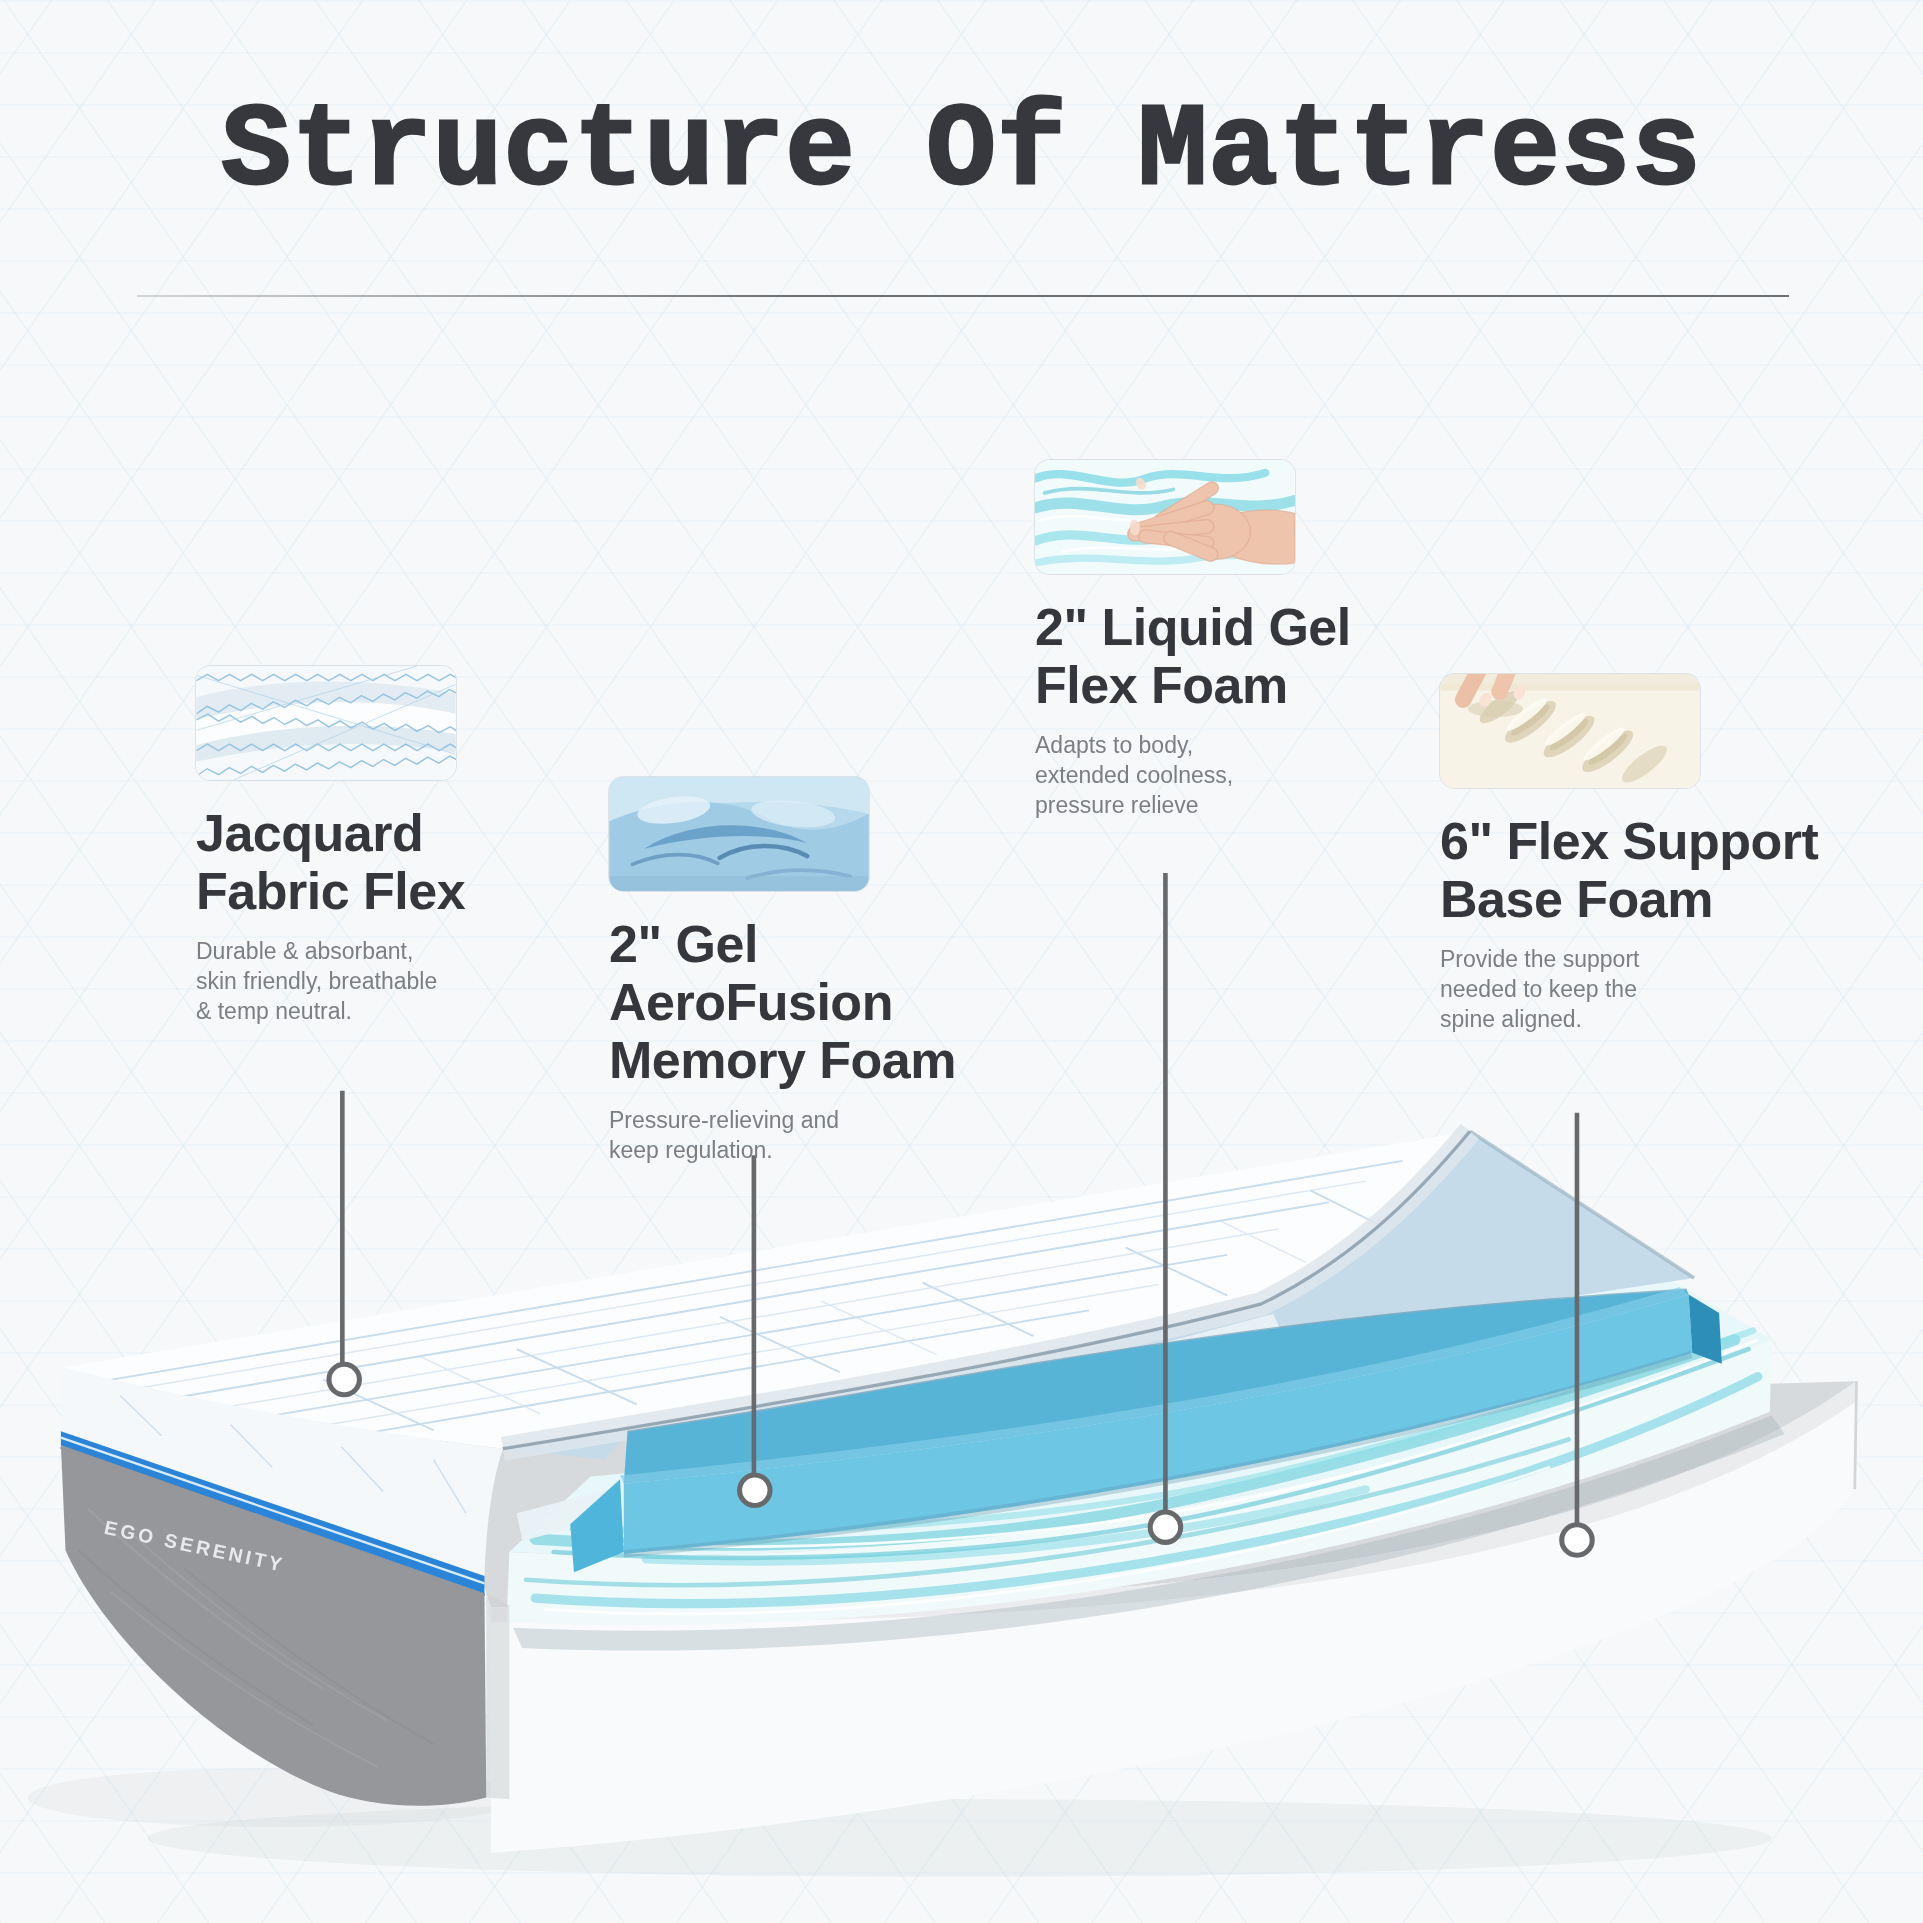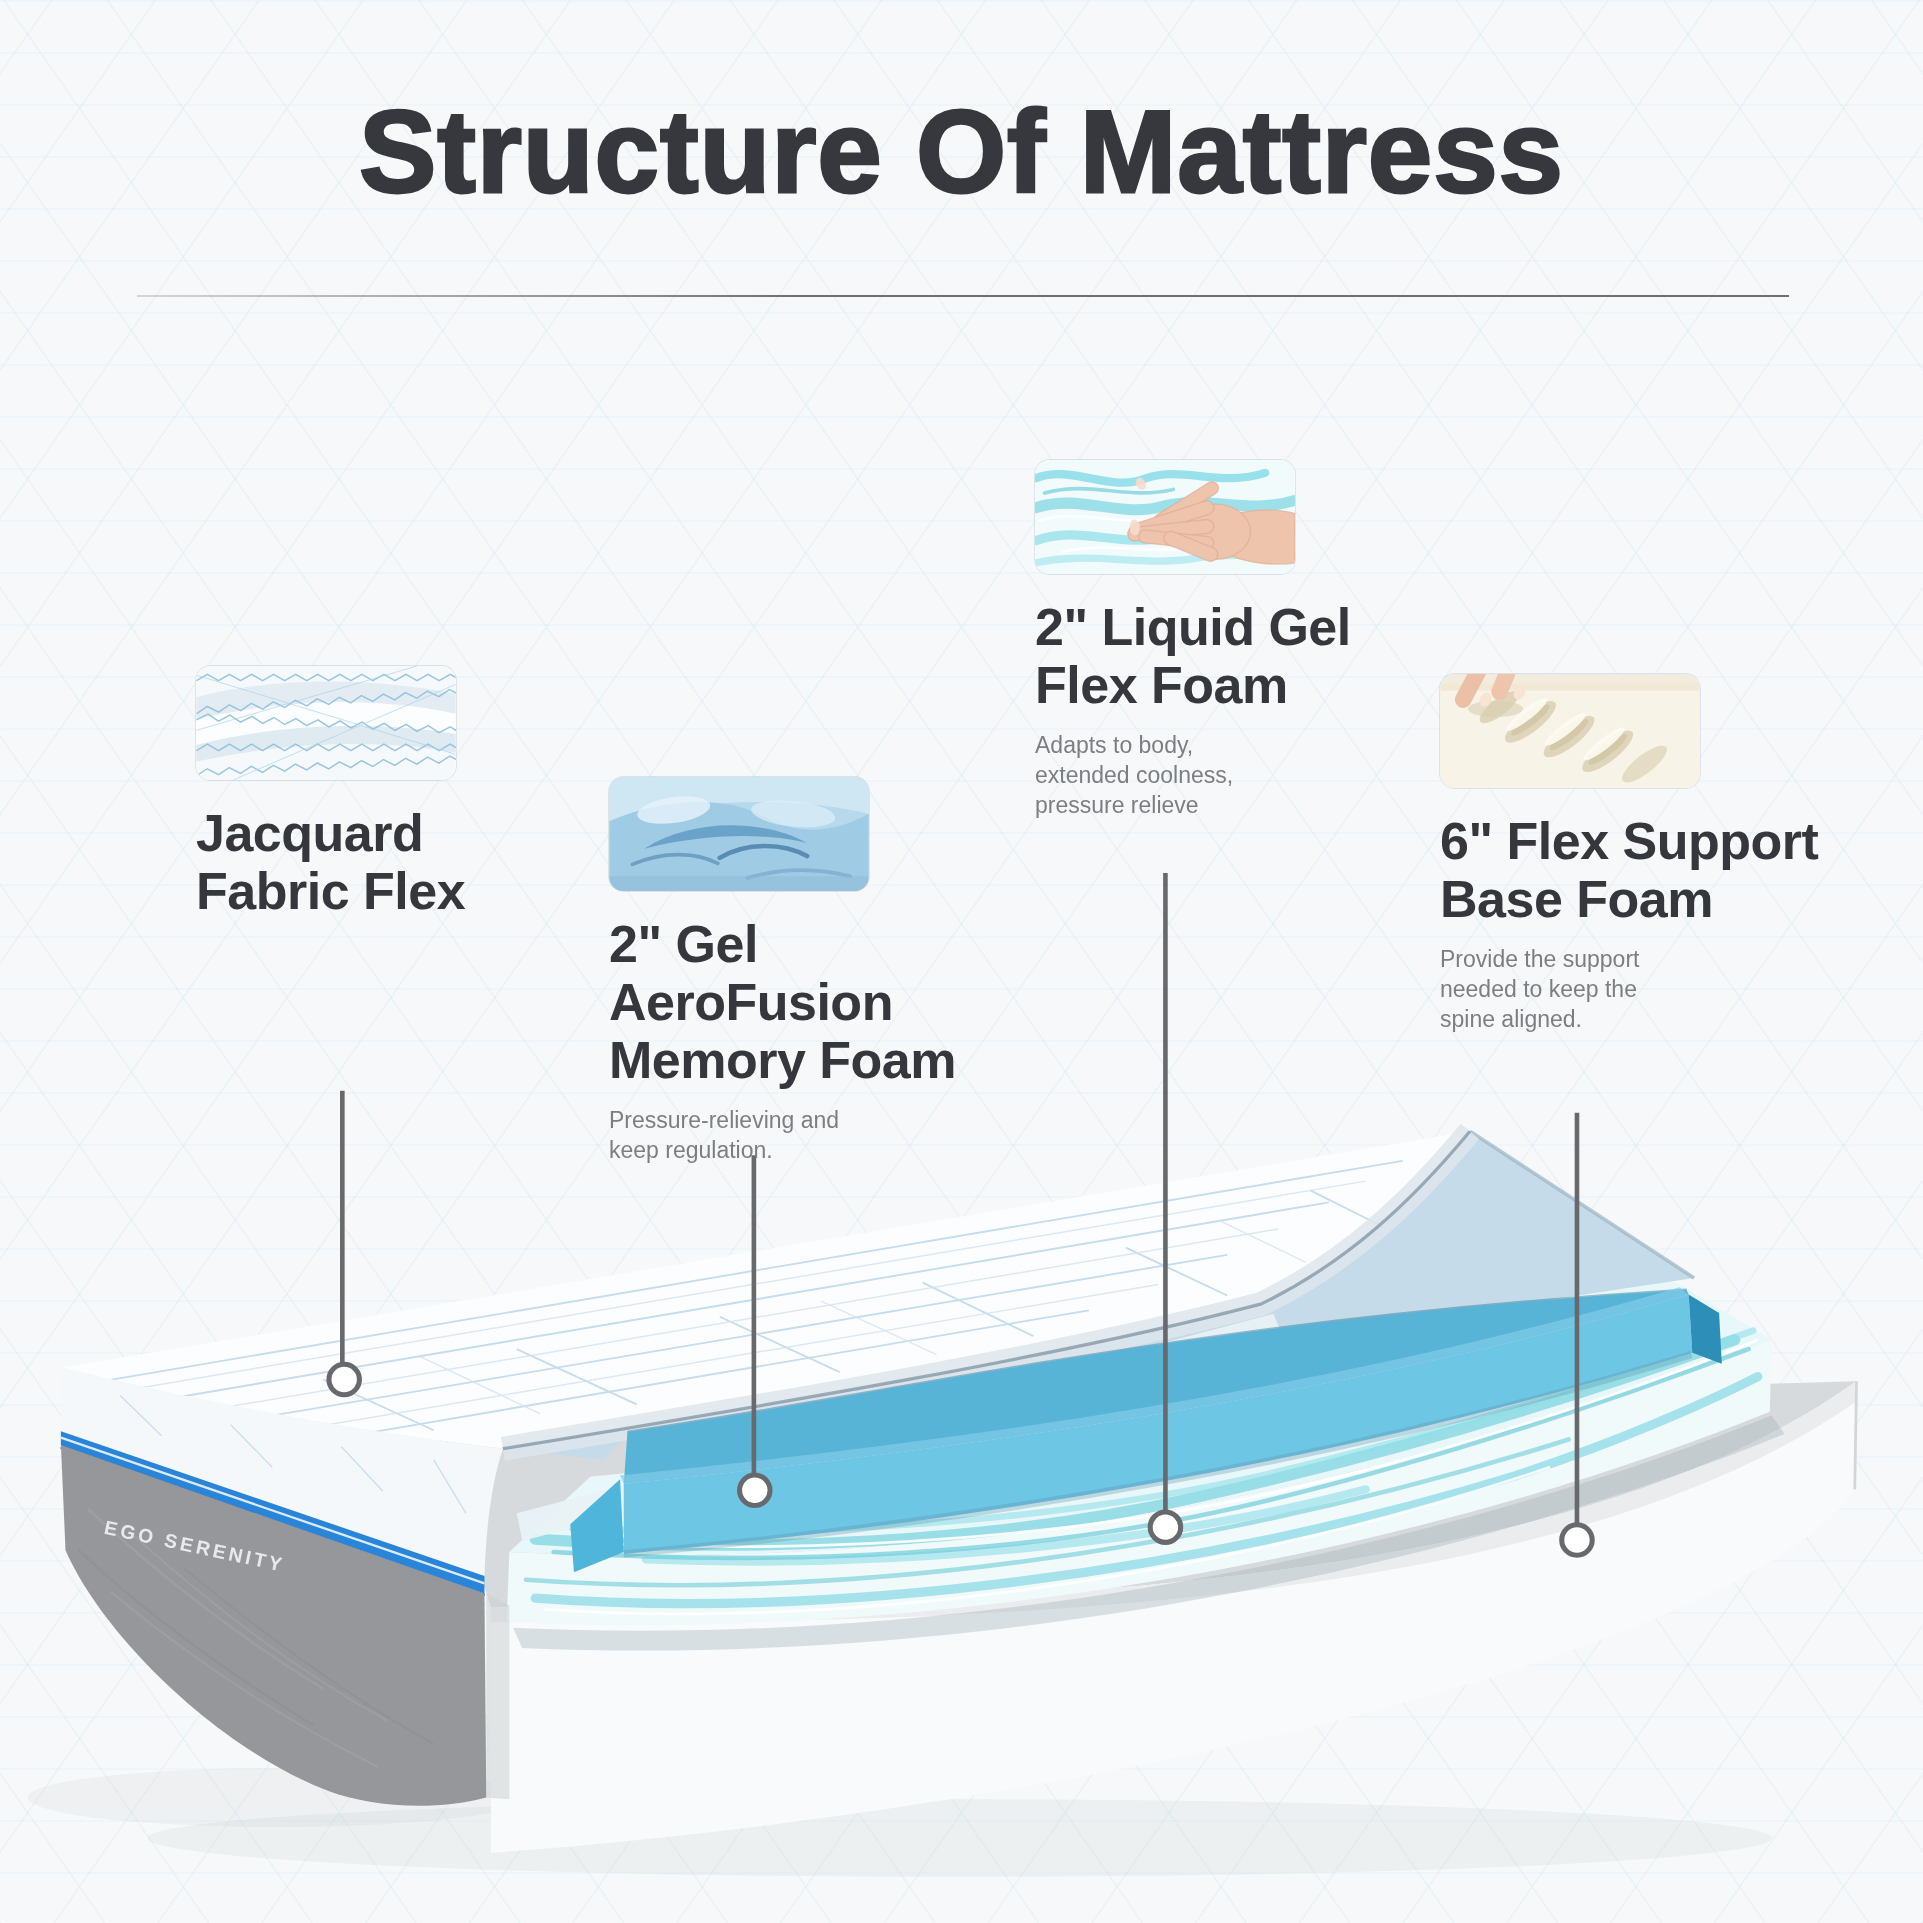--- a/index.html
+++ b/index.html
@@ -9,21 +9,21 @@
     background-image:
       repeating-linear-gradient(55deg,  rgba(140,198,232,.09) 0 1.8px, transparent 1.8px 85px),
       repeating-linear-gradient(-55deg, rgba(140,198,232,.09) 0 1.8px, transparent 1.8px 85px),
       repeating-linear-gradient(180deg, rgba(150,205,235,.07) 0 1.8px, transparent 1.8px 52px);
     font-family:"Liberation Sans",sans-serif;
   }
   .scene{position:absolute;left:0;top:0;width:1923px;height:1923px;display:block;}
   .title{
     position:absolute;top:92px;left:0;width:100%;text-align:center;
     font-size:116px;line-height:1.05;font-weight:700;color:#37383e;
-    letter-spacing:0.9px;-webkit-text-stroke:2.8px #37383e;
+    letter-spacing:0.9px;font-family:Liberation Mono, monospace;-webkit-text-stroke:2.8px #37383e;
   }
   .divider{
     position:absolute;top:295px;left:137px;width:1652px;height:1.8px;
     background:linear-gradient(90deg,rgba(109,111,115,.25),#6d6f73 40%,#6d6f73);
   }
   .callout{position:absolute;width:415px;}
   .thumb{
     width:260px;height:114px;border-radius:14.8px;overflow:hidden;
     box-shadow:0 0 0 0.9px rgba(150,170,185,.28);
     background:#fff;
@@ -180,20 +180,23 @@
         </g>
         <g stroke="#aacfe8" stroke-width="1" fill="none" opacity="0.7">
           <path d="M0,10 L282,96"></path>
           <path d="M0,70 L240,0"></path>
           <path d="M40,124 L282,20"></path>
         </g>
       </svg>
     </div>
     <h2 class="co-heading">Jacquard
 Fabric Flex</h2>
+    <p class="co-desc">Durable &amp; absorbant,
+skin friendly, breathable
+&amp; temp neutral.</p>
   </div>
 
   <div class="callout c2">
     <div class="thumb">
       <svg viewBox="0 0 282 124">
         <rect width="282" height="124" fill="#b7d9ec"></rect>
         <path d="M0,0 H282 V40 C200,20 90,24 0,48 Z" fill="#cfe6f3"></path>
         <path d="M0,48 C60,22 130,20 170,44 C210,66 250,58 282,40 L282,124 L0,124 Z" fill="#9fcbe4"></path>
         <path d="M38,78 C90,44 170,46 215,72 C170,60 100,62 38,78 Z" fill="#6ba2c9"></path>
         <ellipse cx="70" cy="36" rx="40" ry="14" fill="#e6f3fa" opacity="0.8" transform="rotate(-8 70 36)"></ellipse>

